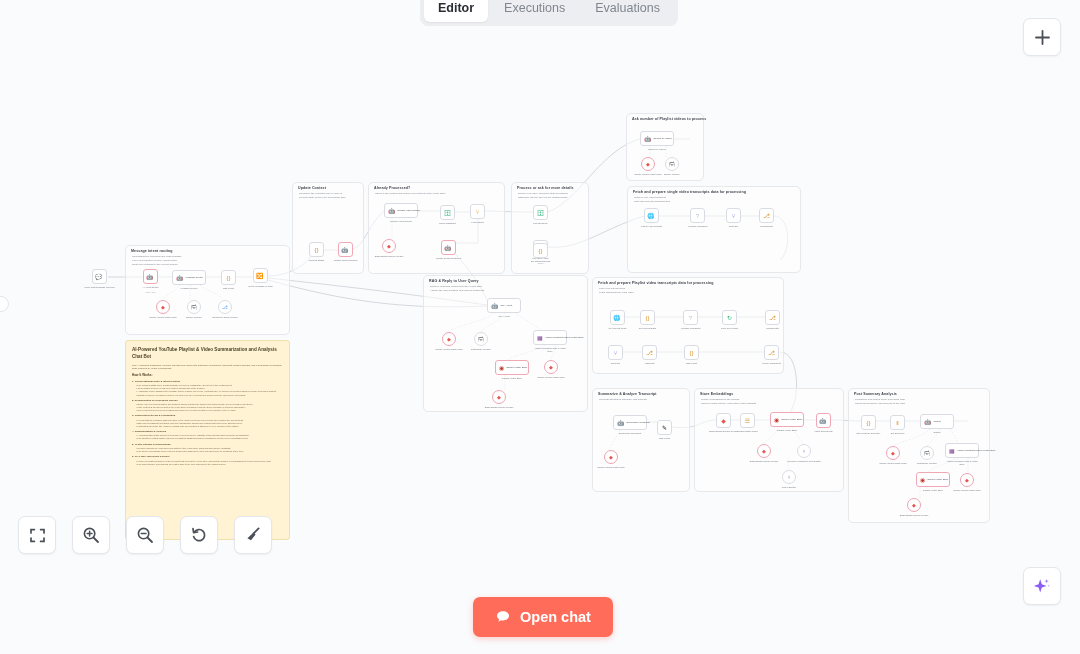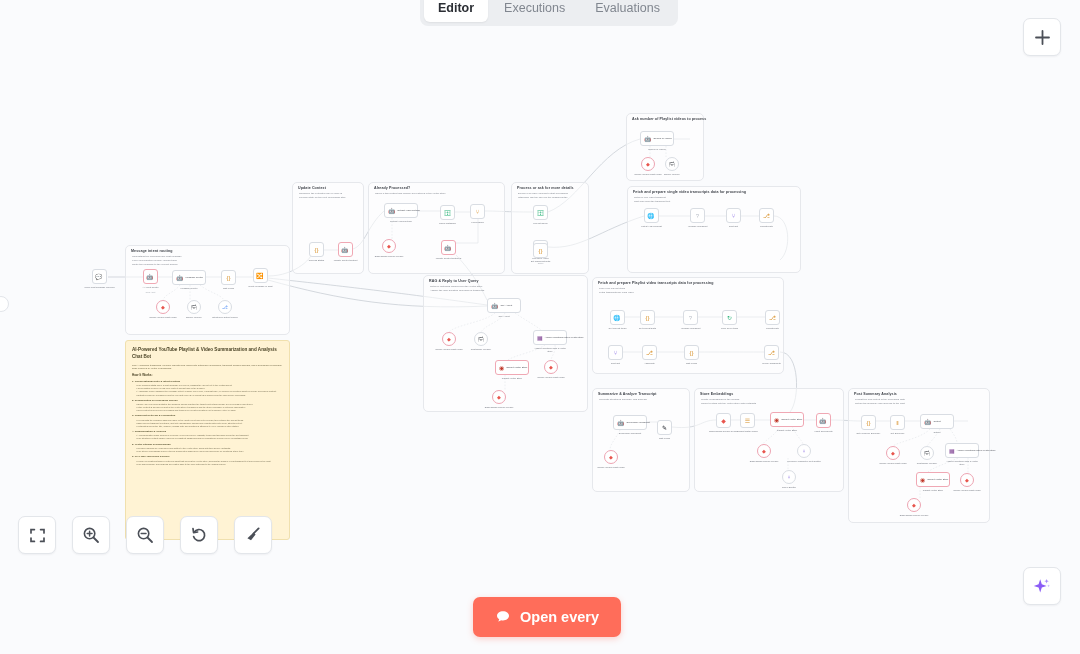--- a/index.html
+++ b/index.html
@@ -622,16 +622,16 @@
         <path d="M9.6 6.6 L11.6 8.6 L7.0 14.2 L3.4 12.2 Z" fill="#4b4f57"></path>
       </svg>
     </div>
 
   </div>
 
   <button id="open-chat">
     <svg width="16" height="16" viewBox="0 0 16 16">
       <path d="M8 2.2c-3.3 0-6 2-6 4.5 0 1.4.85 2.65 2.2 3.45-.1.9-.55 1.7-1.15 2.25 1.2-.1 2.3-.6 3.1-1.2.6.15 1.2.2 1.85.2 3.3 0 6-2 6-4.7S11.3 2.2 8 2.2z" fill="#fff"></path>
     </svg>
-    <span>Open every</span>
+    <span>Open chat</span>
   </button>
 
 </div>
 
 </body></html>

